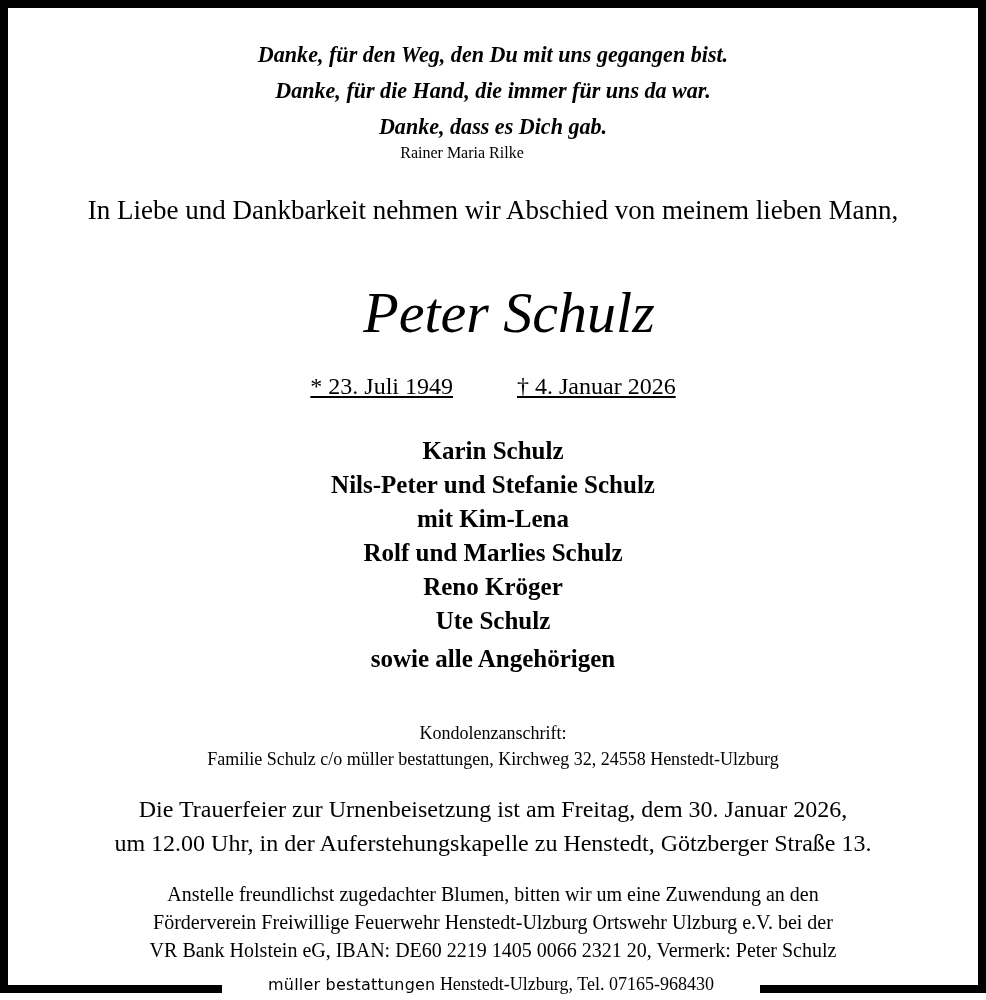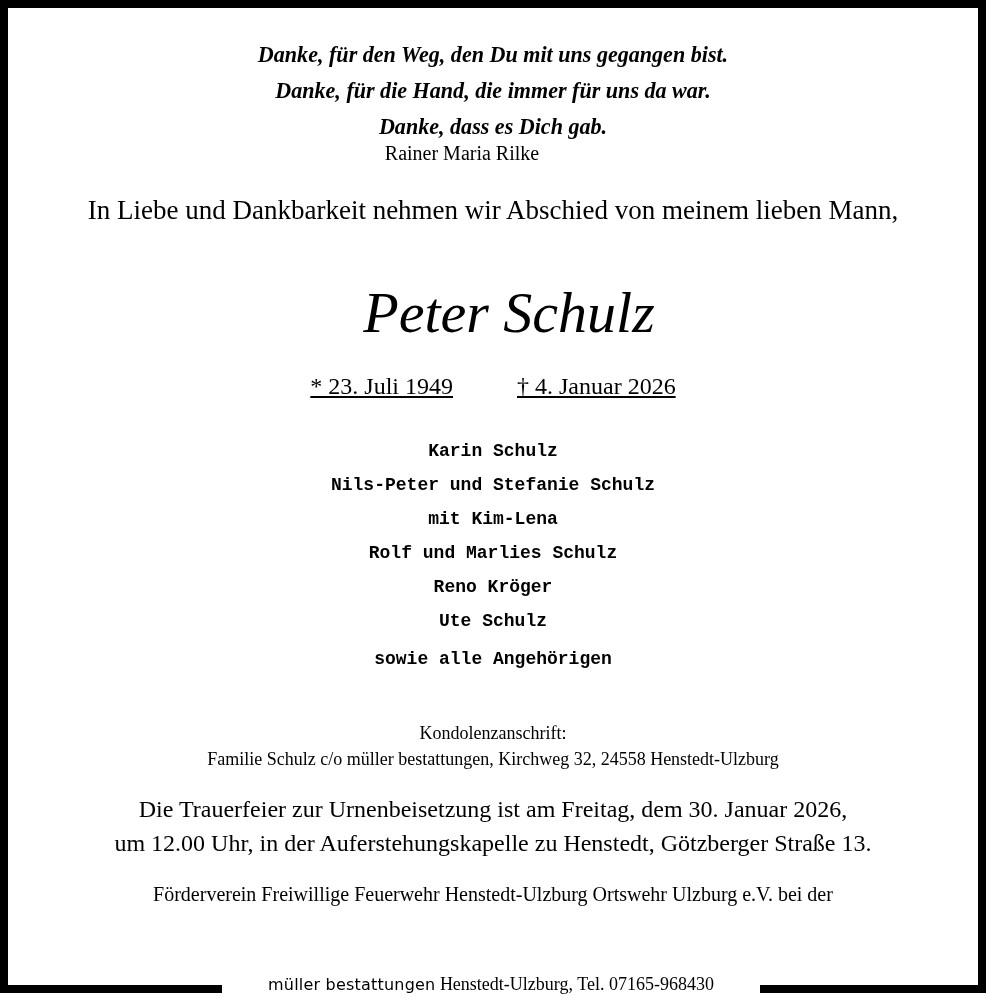--- a/index.html
+++ b/index.html
@@ -8,29 +8,29 @@
   .frame-top { position: absolute; left: 0; top: 0; width: 986px; height: 8px; background: #000; }
   .frame-left { position: absolute; left: 0; top: 0; width: 8px; height: 993px; background: #000; }
   .frame-right { position: absolute; right: 0; top: 0; width: 8px; height: 993px; background: #000; }
   .frame-bottom-left { position: absolute; left: 0; top: 985px; width: 222px; height: 8px; background: #000; }
   .frame-bottom-right { position: absolute; left: 760px; top: 985px; width: 226px; height: 8px; background: #000; }
   .content { position: absolute; left: 8px; top: 8px; width: 970px; text-align: center; }
   .line { display: block; white-space: nowrap; }
   .quote { position: absolute; top: 28px; left: 0; width: 970px;
            font-style: italic; font-weight: bold; font-size: 24px; line-height: 36px;
            transform: scaleX(0.92); transform-origin: center; }
-  .author { position: absolute; top: 132px; left: 0; width: 908px; font-size: 20px; line-height: 26px; }
+  .author { position: absolute; top: 132px; left: 0; width: 908px; font-size: 16px; line-height: 26px; }
   .intro { position: absolute; top: 184px; left: 0; width: 970px; font-size: 27px; line-height: 36px; }
   .deceased { position: absolute; top: 270px; left: 16px; width: 970px;
               font-style: italic; font-size: 58px; line-height: 70px; }
   .dates { position: absolute; top: 362px; left: 0; width: 970px; font-size: 24px; line-height: 32px; }
   .dates span { display: inline-block; text-decoration: underline; }
   .dates .born { margin-right: 58px; }
   .family { position: absolute; top: 426px; left: 0; width: 970px;
-            font-weight: bold; font-size: 18px; line-height: 34px; font-family: Liberation Mono, monospace; }
+            font-weight: bold; font-size: 25px; line-height: 34px; }
   .family .last { margin-top: 4px; }
   .condolence { position: absolute; top: 712px; left: 0; width: 970px; font-size: 18px; line-height: 26px; }
   .ceremony { position: absolute; top: 784px; left: 0; width: 970px; font-size: 24px; line-height: 34px; }
   .donation { position: absolute; top: 872px; left: 0; width: 970px; font-size: 20px; line-height: 28px; }
   .footer { position: absolute; top: 972px; left: 222px; width: 538px; text-align: center;
             font-size: 18px; line-height: 24px; white-space: nowrap; }
   .footer .brand { font-family: "DejaVu Sans", sans-serif; font-weight: normal; font-size: 16px;
                    letter-spacing: 0.2px; }
 </style>
 </head>
@@ -77,20 +77,22 @@
     <span class="line">Kondolenzanschrift:</span>
     <span class="line">Familie Schulz c/o müller bestattungen, Kirchweg 32, 24558 Henstedt-Ulzburg</span>
   </div>
 
   <div class="ceremony">
     <span class="line">Die Trauerfeier zur Urnenbeisetzung ist am Freitag, dem 30. Januar 2026,</span>
     <span class="line">um 12.00 Uhr, in der Auferstehungskapelle zu Henstedt, Götzberger Straße 13.</span>
   </div>
 
   <div class="donation">
+    <span class="line">Anstelle freundlichst zugedachter Blumen, bitten wir um eine Zuwendung an den</span>
     <span class="line">Förderverein Freiwillige Feuerwehr Henstedt-Ulzburg Ortswehr Ulzburg e.V. bei der</span>
+    <span class="line">VR Bank Holstein eG, IBAN: DE60 2219 1405 0066 2321 20, Vermerk: Peter Schulz</span>
   </div>
 </div>
 
 <div class="footer">
   <span class="brand">müller bestattungen</span>
   <span>Henstedt-Ulzburg, Tel. 07165-968430</span>
 </div>
 
 </body></html>

